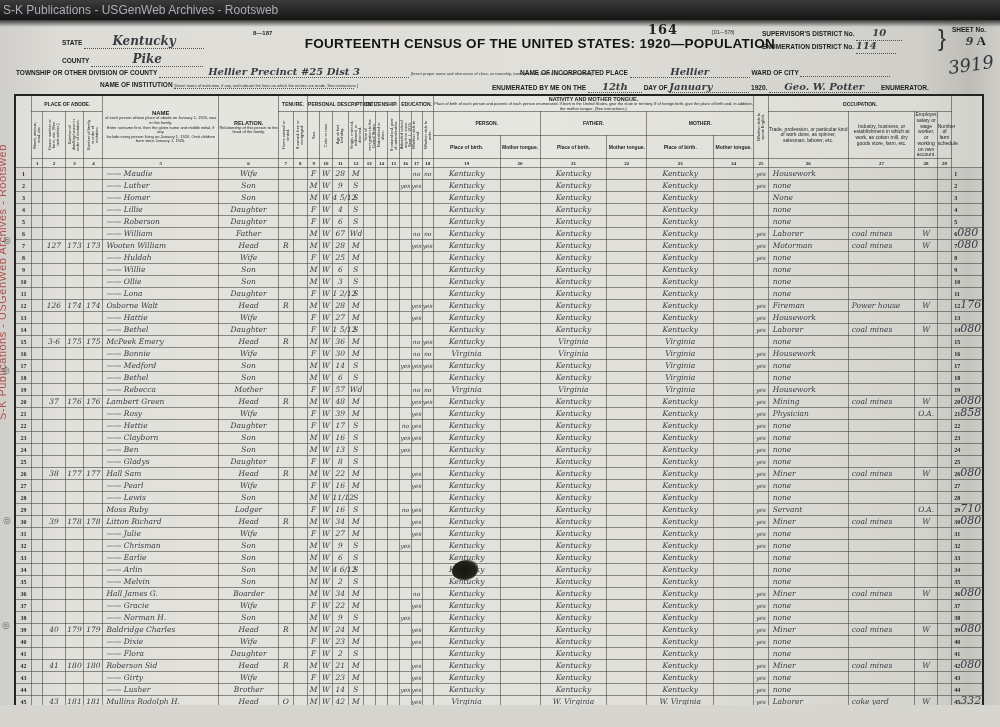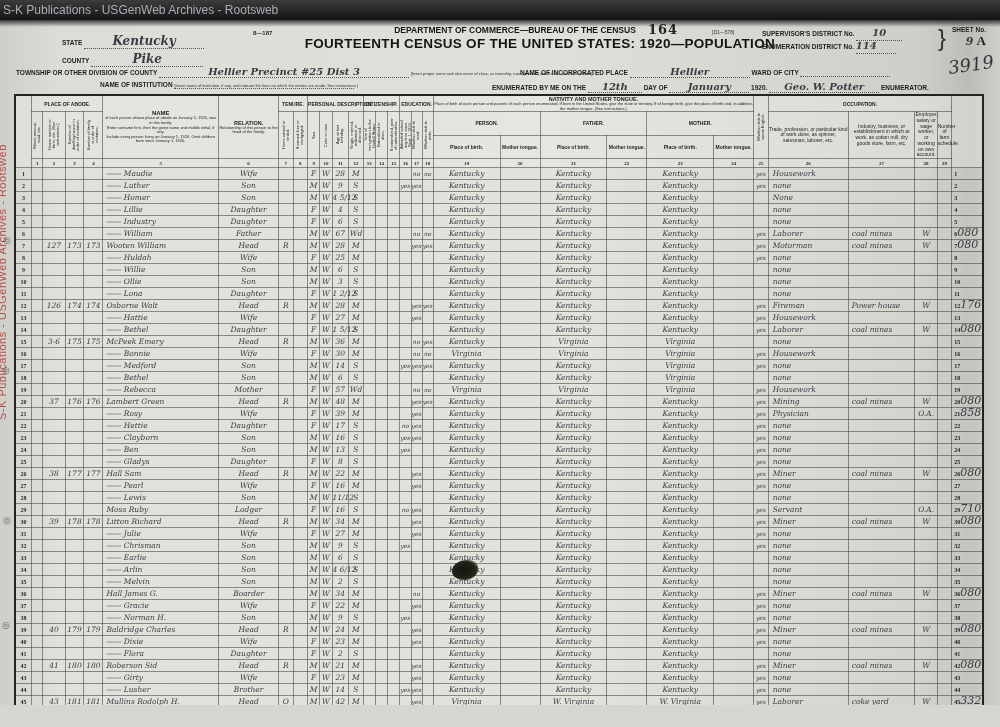--- a/index.html
+++ b/index.html
@@ -93,21 +93,20 @@
     <div class="code">8—187</div>
     <div class="fh" style="left:62px;top:14px;">
       <span>STATE</span>
       <span class="dots" style="width:120px;text-align:center;"><span class="hw hw-lg">Kentucky</span></span>
     </div>
     <div class="fh" style="left:62px;top:32px;">
       <span>COUNTY</span>
       <span class="dots" style="width:112px;text-align:center;"><span class="hw hw-lg">Pike</span></span>
     </div>
 
-    <div class="dept">DEPARTMENT OF COMMERCE—BUREAU OF THE CENSUS</div>
     <div class="stamp164">164</div>
     <div class="formno">[D1—578]</div>
     <div class="census-title">FOURTEENTH CENSUS OF THE UNITED STATES: 1920—POPULATION</div>
 
     <div class="sup-block">
       <div class="sup-row">
         <span>SUPERVISOR'S DISTRICT No.</span>
         <span class="dots" style="width:46px;text-align:center;"><span class="hw hw-md">10</span></span>
       </div>
       <div class="sup-row">
@@ -137,21 +136,21 @@
       <span class="dots" style="width:90px;">&nbsp;</span>
     </div>
     <div class="fh" style="left:100px;top:61px;">
       <span>NAME OF INSTITUTION</span>
       <span class="dots" style="width:180px;"><span class="note">[Insert name of institution, if any, and indicate the lines on which the entries are made.  See instructions.]</span></span>
     </div>
     <div class="fh" style="left:492px;top:61px;">
       <span>ENUMERATED BY ME ON THE</span>
       <span class="dots" style="width:54px;text-align:center;"><span class="hw hw-md">12th</span></span>
       <span>DAY OF</span>
-      <span class="dots" style="width:80px;text-align:center;"><span class="hw hw-md">January</span></span>
+      <span class="dots" style="width:80px;"><span class="hw hw-md">January</span></span>
       <span>1920.</span>
       <span class="dots" style="width:110px;text-align:center;"><span class="hw hw-md">Geo. W. Potter</span></span>
       <span>ENUMERATOR.</span>
     </div>
 
     <table class="census">
       <colgroup>
         <col style="width:15px">
           <col style="width:10px">
           <col style="width:20px">
@@ -441,21 +440,21 @@
             <td class="c-emp hw"></td>
             <td class="c-farm hw"></td>
             <td class="c-ln2"><span class="pt">4</span><span class="margin-note"></span></td>
           </tr>
           <tr>
             <td class="c-n">5</td>
             <td class="c-st hw"></td>
             <td class="c-hn hw"></td>
             <td class="c-dw hw"></td>
             <td class="c-fam hw"></td>
-            <td class="c-name hw">—— Industry</td>
+            <td class="c-name hw">—— Roberson</td>
             <td class="c-rel hw">Daughter</td>
             <td class="c-ten hw"></td>
             <td class="c-mtg hw"></td>
             <td class="c-sex hw">F</td>
             <td class="c-race hw">W</td>
             <td class="c-age hw">6</td>
             <td class="c-mar hw">S</td>
             <td class="c-c13 hw"></td>
             <td class="c-c14 hw"></td>
             <td class="c-c15 hw"></td>

